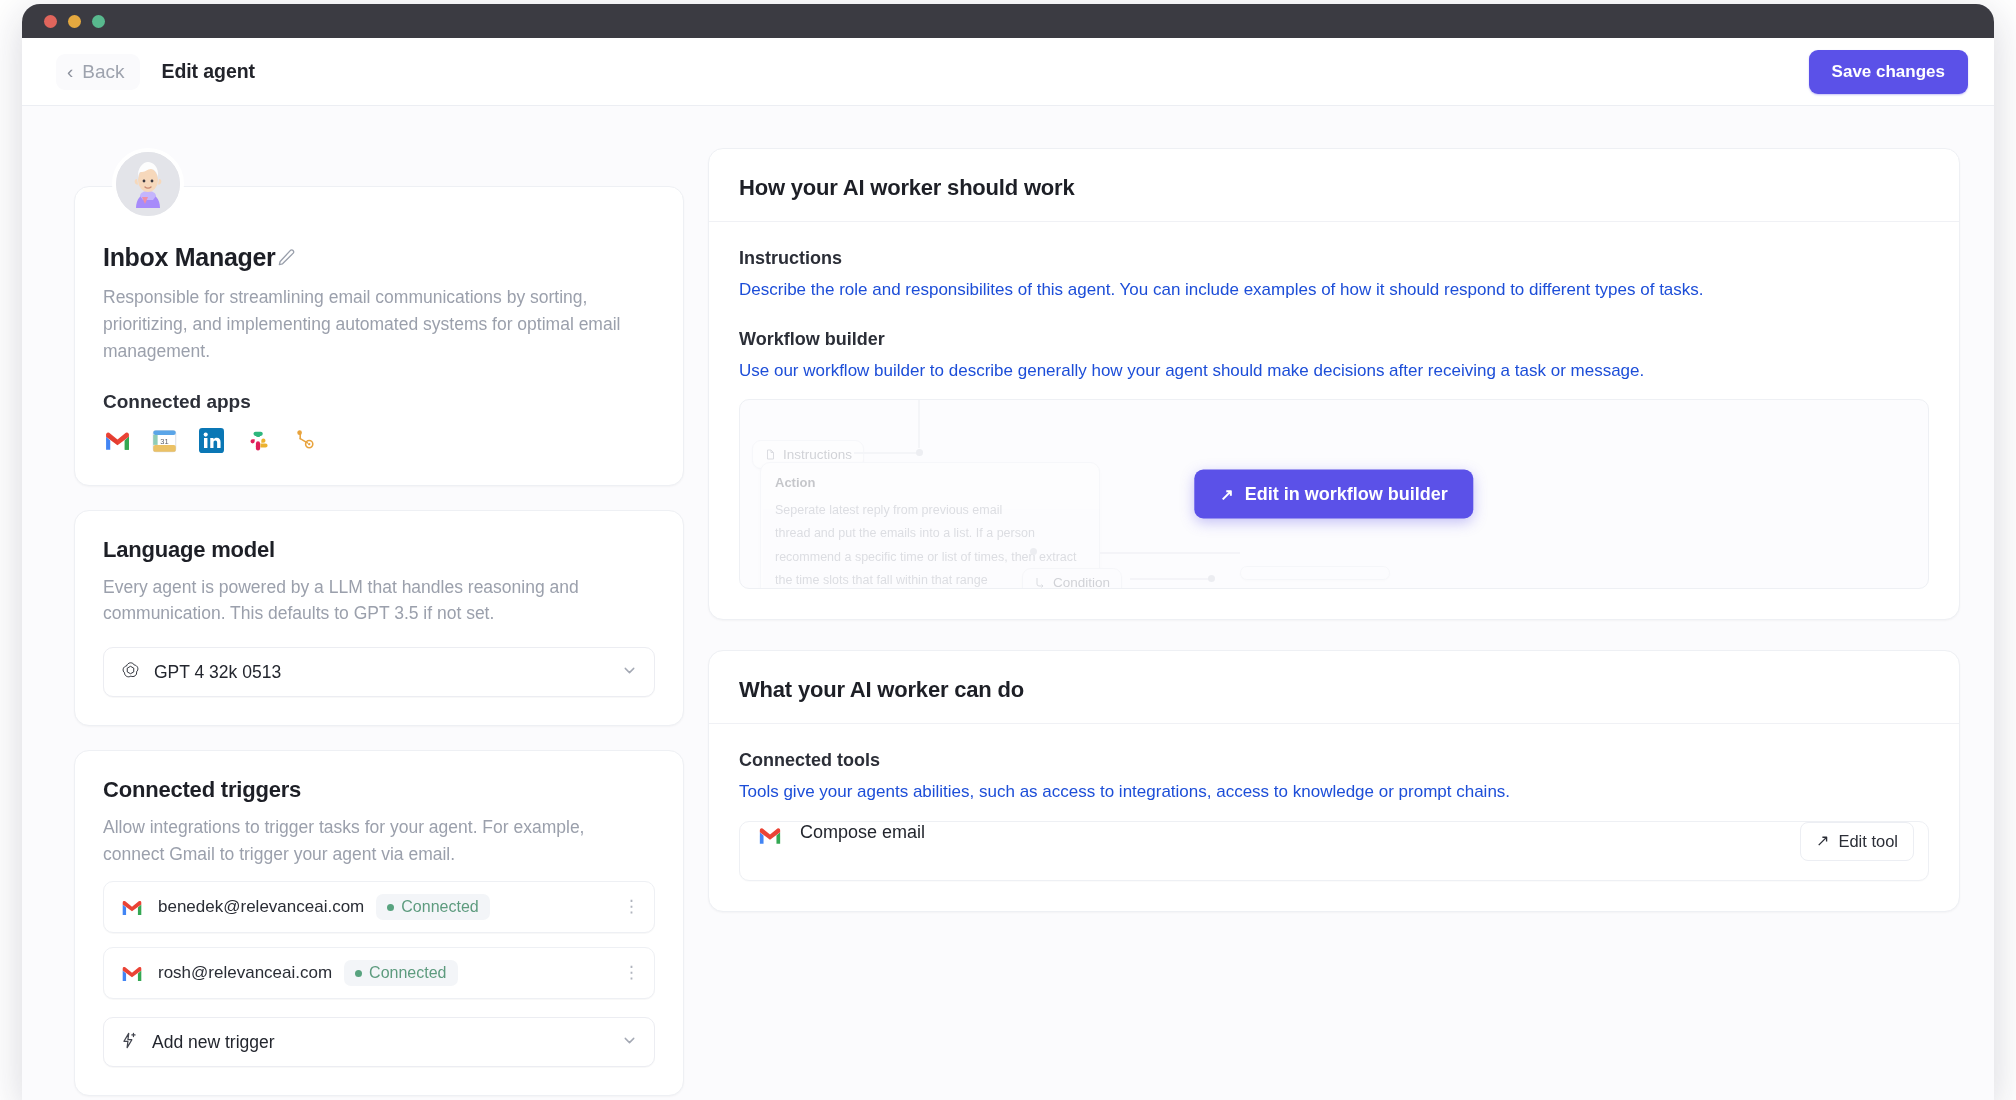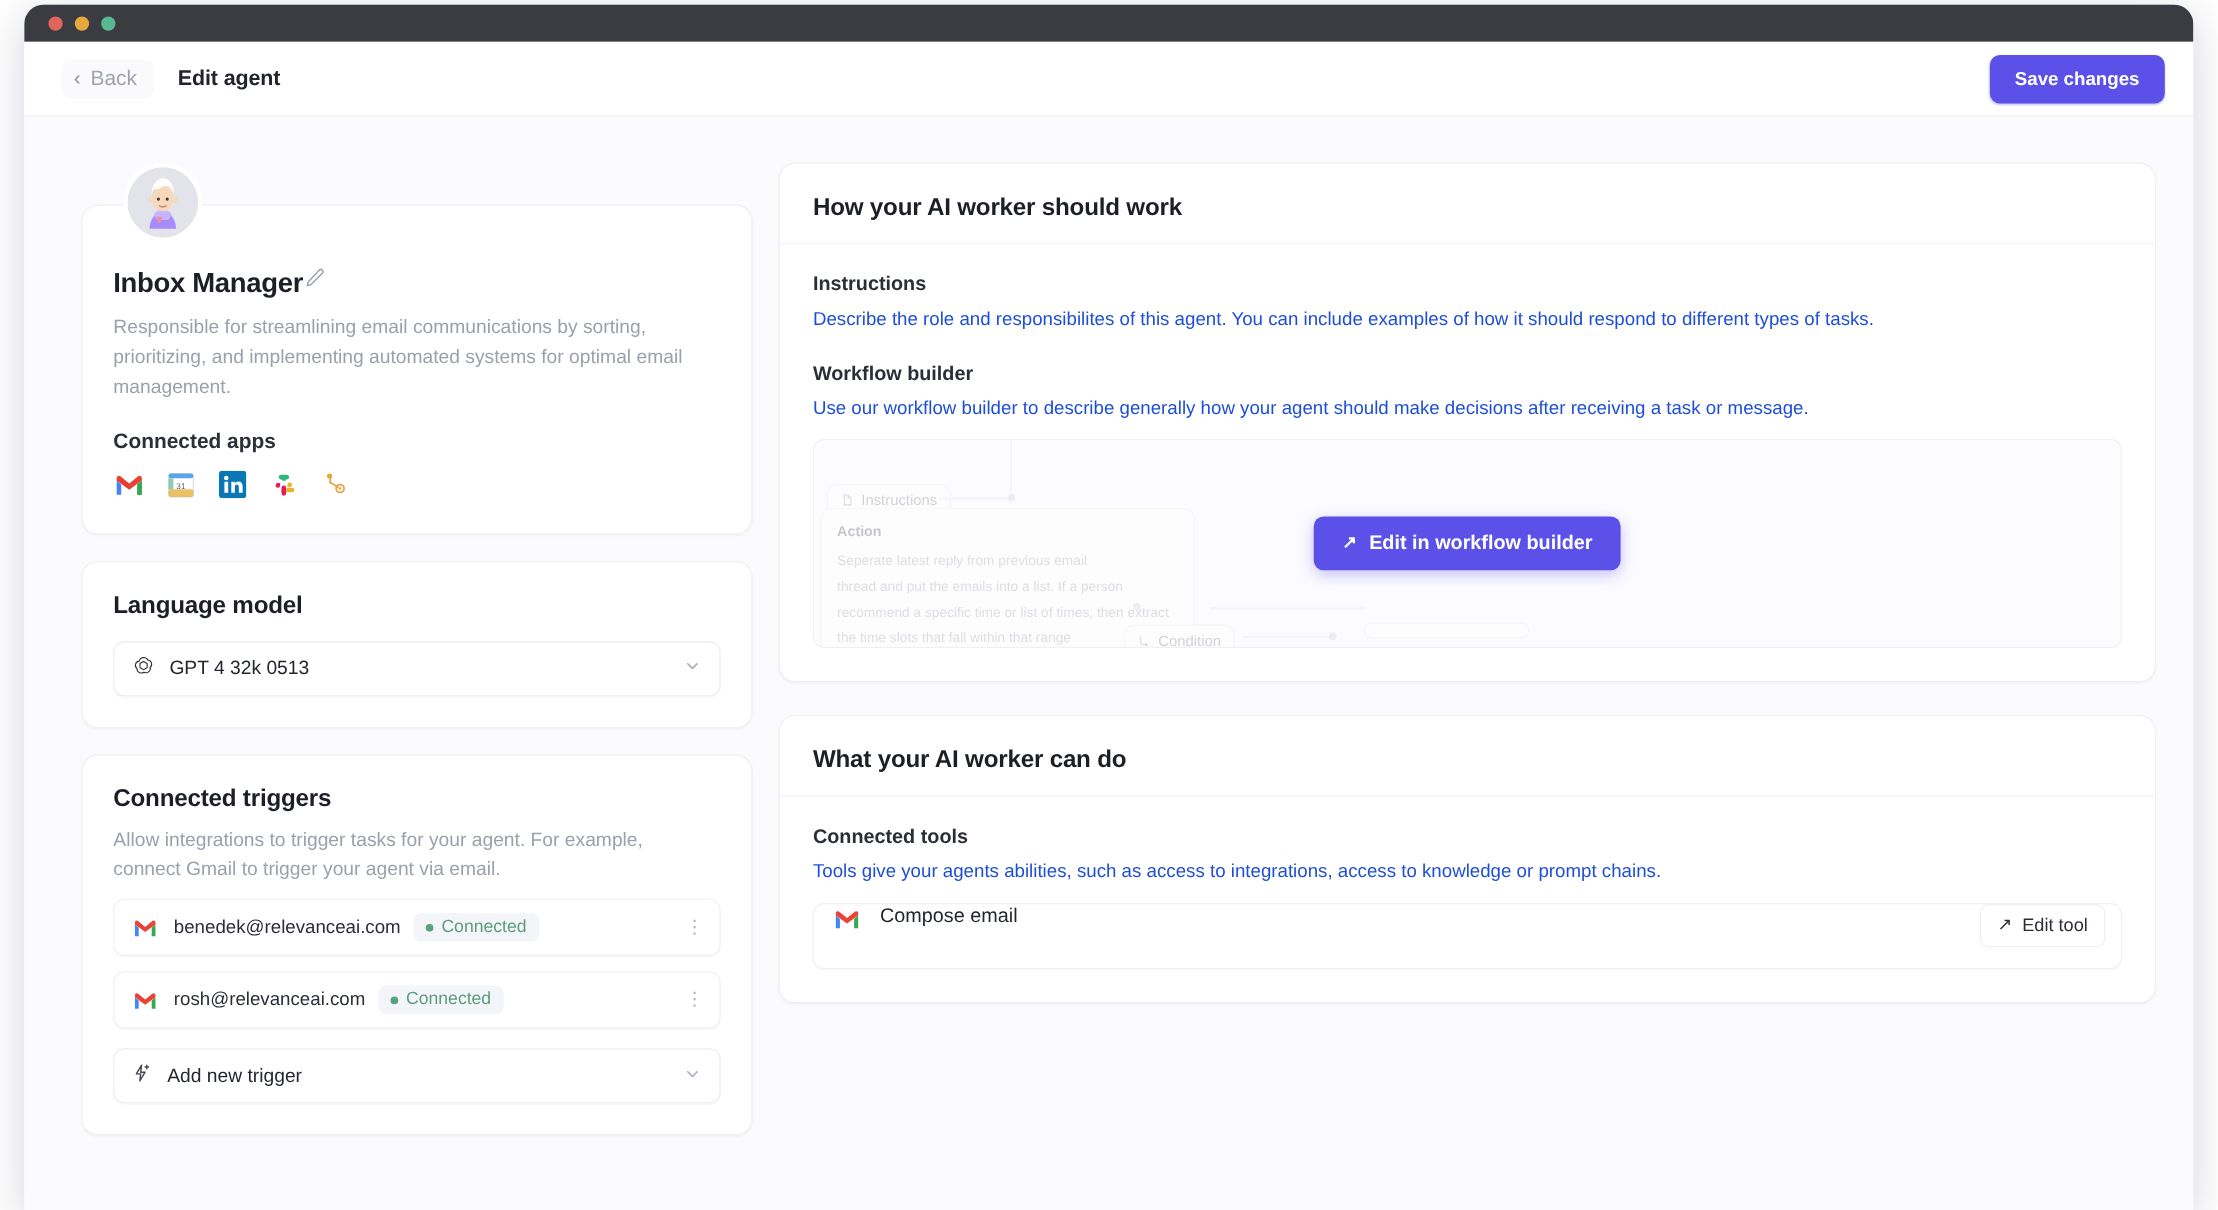--- a/index.html
+++ b/index.html
@@ -104,21 +104,21 @@
     border-radius: 50%;
     background: #e3e4e9;
     border: 4px solid #ffffff;
     overflow: hidden;
     display: flex; align-items: flex-end; justify-content: center;
     z-index: 5;
   }
 
   
   .profile-card { padding: 56px 28px 30px 28px; }
-  .agent-name-row { display: flex; align-items: flex-start; gap: 1px; }
+  .agent-name-row { display: flex; align-items: center; gap: 1px; }
   .agent-name {
     font-size: 25px; font-weight: 700; color: #1d1f26; letter-spacing: -.3px;
   }
   .pencil { color: #9aa0ac; cursor: pointer; display:flex; }
   .agent-desc {
     margin-top: 12px;
     font-size: 17.5px;
     line-height: 1.54;
     color: #9ba0ac;
     max-width: 560px;
@@ -384,20 +384,21 @@
                 <circle cx="27" cy="26" r="6"></circle>
                 <circle cx="11" cy="7" r="2.6" fill="#e8a33d"></circle>
                 <circle cx="27" cy="26" r="2" fill="#e8a33d" stroke="none"></circle>
               </svg>
             </span>
           </div>
         </div>
 
         <div class="card sec-card">
           <div class="sec-title">Language model</div>
+          <div class="sec-desc">Every agent is powered by a LLM that handles reasoning and communication. This defaults to GPT 3.5 if not set.</div>
           <div class="select-box">
             <span>
               <svg width="21" height="21" viewBox="0 0 24 24" fill="none" stroke="#2a2d35" stroke-width="1.1">
                 <path d="M12 3.2c2 0 3.6 1 4.4 2.6 1.7.1 3.2 1.2 3.8 2.9.6 1.8 0 3.6-1.3 4.8.4 1.7-.2 3.5-1.7 4.6-1.4 1-3.3 1.1-4.8.3-1.4 1-3.3 1.1-4.8.3-1.6-.8-2.5-2.4-2.4-4.1-1.4-1.1-2-2.9-1.5-4.6.5-1.7 2-2.9 3.7-3.1C8.2 4.7 10 3.3 12 3.2z"></path>
                 <path d="M8.3 9.3l3.7-2.1 3.7 2.1v4.3L12 15.7l-3.7-2.1z"></path>
               </svg>
             </span>
             <span class="lbl">GPT 4 32k 0513</span>
             <span class="caret">
               <svg width="17" height="17" viewBox="0 0 24 24" fill="none" stroke="currentColor" stroke-width="2" stroke-linecap="round" stroke-linejoin="round">
@@ -482,21 +483,21 @@
                 <div class="wf-node" style="left:12px; top:40px;">
                   <svg width="12" height="13" viewBox="0 0 24 24" fill="none" stroke="#8e939f" stroke-width="2">
                       <path d="M7 3h7l5 5v13H7z"></path>
                       <path d="M14 3v5h5"></path>
                     </svg>
                   <span>Instructions</span>
                 </div>
                 <div class="wf-line" style="left:114px; top:52px; width:66px; height:1.5px;"></div>
                 <div class="wf-dot" style="left:176px; top:49px;"></div>
 
-                <div class="wf-card" style="left:6px; top:62px; width:340px;">
+                <div class="wf-card" style="left:20px; top:62px; width:340px;">
                   <div class="wf-ttl">Action</div>
                   <div class="wf-txt">Seperate latest reply from previous email</div>
                   <div class="wf-txt">thread and put the emails into a list. If a person</div>
                   <div class="wf-txt">recommend a specific time or list of times, then extract</div>
                   <div class="wf-txt">the time slots that fall within that range</div>
                 </div>
 
                 <div class="wf-dot" style="left:290px; top:148px;"></div>
                 <div class="wf-line" style="left:360px; top:152px; width:140px; height:1.5px;"></div>
 

